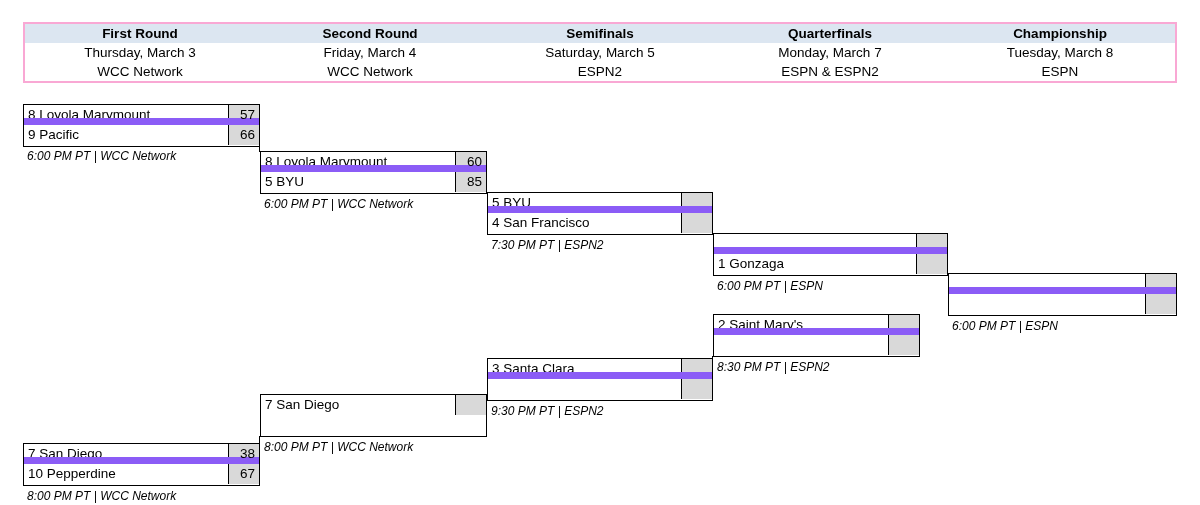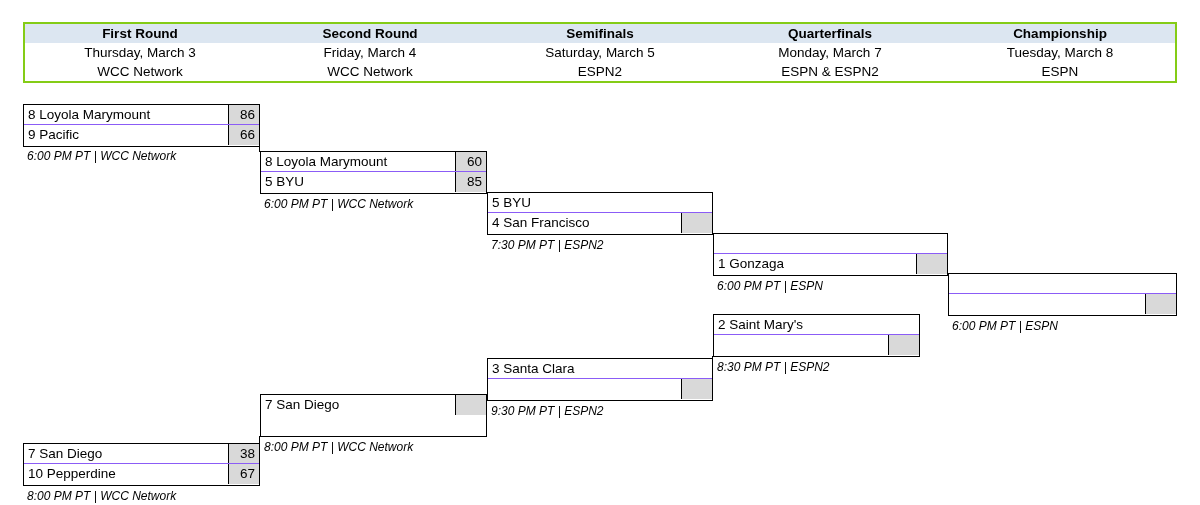--- a/index.html
+++ b/index.html
@@ -5,29 +5,29 @@
   * { margin:0; padding:0; box-sizing:border-box; }
   html,body { background:#ffffff; }
   .canvas {
     position:relative; width:1200px; height:505px; background:#fff;
     font-family:"Liberation Sans", sans-serif; font-size:13.5px; color:#000;
     overflow:hidden;
   }
   
   .header-table {
     position:absolute; left:23px; top:22px; width:1154px; height:61px;
-    border:2px solid #84cc16; background:#fff;
+    border:2px solid #f9a8d4; background:#fff;
   }
   .header-row { display:flex; height:19px; }
   .header-row.round-row { background:var(--header-fill,#DCE6F1); font-weight:bold; }
   .header-cell { flex:1; text-align:center; line-height:19px; white-space:nowrap; }
   
   .game { position:absolute; border:1px solid #000; background:#fff; height:43px; }
   .slot { display:flex; height:20px; }
-  .slot.first { border-bottom:1px solid #8b5cf6;align-items:center; }
+  .slot.first { border-bottom:7px solid #8b5cf6; }
   .team { flex:1; padding-left:4px; line-height:19px; white-space:nowrap; overflow:hidden; }
   .score {
     width:31px; border-left:1px solid #000; background:var(--score-fill,#D9D9D9);
     text-align:right; padding-right:4px; line-height:19px;
   }
   .time {
     position:absolute; font-style:italic; font-size:12px; line-height:16px;
     white-space:nowrap; color:#000;
   }
   .connector { position:absolute; width:1px; background:#000; }
@@ -57,21 +57,21 @@
       <div class="header-cell">WCC Network</div>
       <div class="header-cell">ESPN2</div>
       <div class="header-cell">ESPN &amp; ESPN2</div>
       <div class="header-cell">ESPN</div>
     </div>
   </div>
 
   <div class="game" style="left:23px;top:104px;width:237px">
     <div class="slot first">
       <span class="team">8 Loyola Marymount</span>
-      <span class="score">86</span>
+      <span class="score">57</span>
     </div>
     <div class="slot">
       <span class="team">9 Pacific</span>
       <span class="score">66</span>
     </div>
   </div>
   <div class="time" style="left:27px;top:148px">6:00 PM PT | WCC Network</div>
 
   <div class="game" style="left:260px;top:151px;width:227px">
     <div class="slot first">

